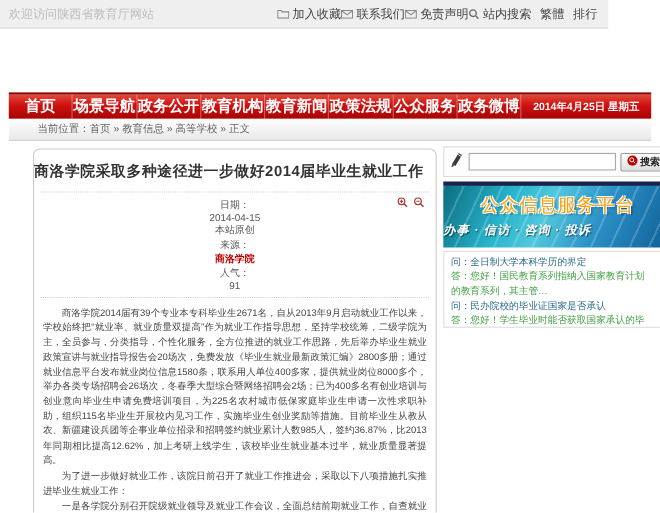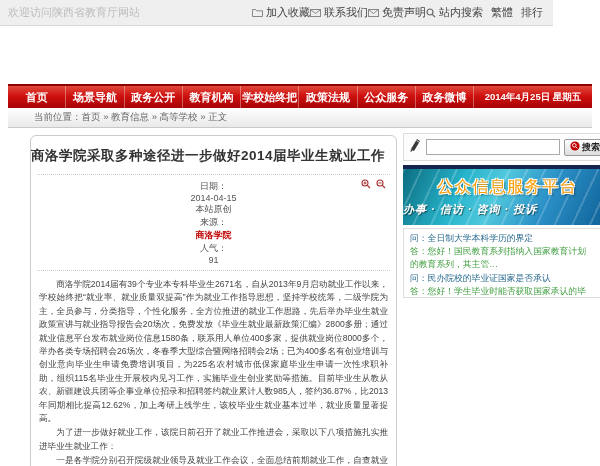--- a/index.html
+++ b/index.html
@@ -16,21 +16,21 @@
   .toplink { display:flex; align-items:center; gap:3px; color:#444; text-decoration:none; cursor:pointer; }
   .toplink svg { display:block; }
   .toplink.spaced { margin-left:8px; }
 
   
   .nav { position:absolute; left:8px; top:84px; width:584px; height:24px;
     border-top:2px solid #8f0000;
     background:linear-gradient(#e04a3a 0%, #cf1010 45%, #a80404 100%);
     display:flex; align-items:stretch; }
   .nav-item { flex:1; display:flex; align-items:center; justify-content:center;
-    color:#fff; font-size:11px; font-weight:bold; cursor:pointer;
+    color:#fff; font-size:14px; font-weight:bold; cursor:pointer;
     border-right:1px solid rgba(255,255,255,.35); }
   .nav-date { width:118px; display:flex; align-items:center; justify-content:center;
     color:#fff; font-size:9.5px; font-weight:bold; }
 
   
   .crumbbar { position:absolute; left:8px; top:108px; width:584px; height:20px;
     background:linear-gradient(#fefefe,#e9e9e9); border-bottom:1px solid #c9c9c9;
     display:flex; align-items:center; font-size:9.5px; color:#666; }
   .crumbbar span { margin-left:26px; }
 
@@ -128,21 +128,21 @@
       <span>排行</span>
     </a>
   </div>
 </div>
 
 <div class="nav">
   <div class="nav-item">首页</div>
   <div class="nav-item">场景导航</div>
   <div class="nav-item">政务公开</div>
   <div class="nav-item">教育机构</div>
-  <div class="nav-item">学校始终把</div>
+  <div class="nav-item">教育新闻</div>
   <div class="nav-item">政策法规</div>
   <div class="nav-item">公众服务</div>
   <div class="nav-item">政务微博</div>
   <div class="nav-date">2014年4月25日 星期五</div>
 </div>
 
 <div class="crumbbar">
   <span>当前位置：首页 » 教育信息 » 高等学校 » 正文</span>
 </div>
 

